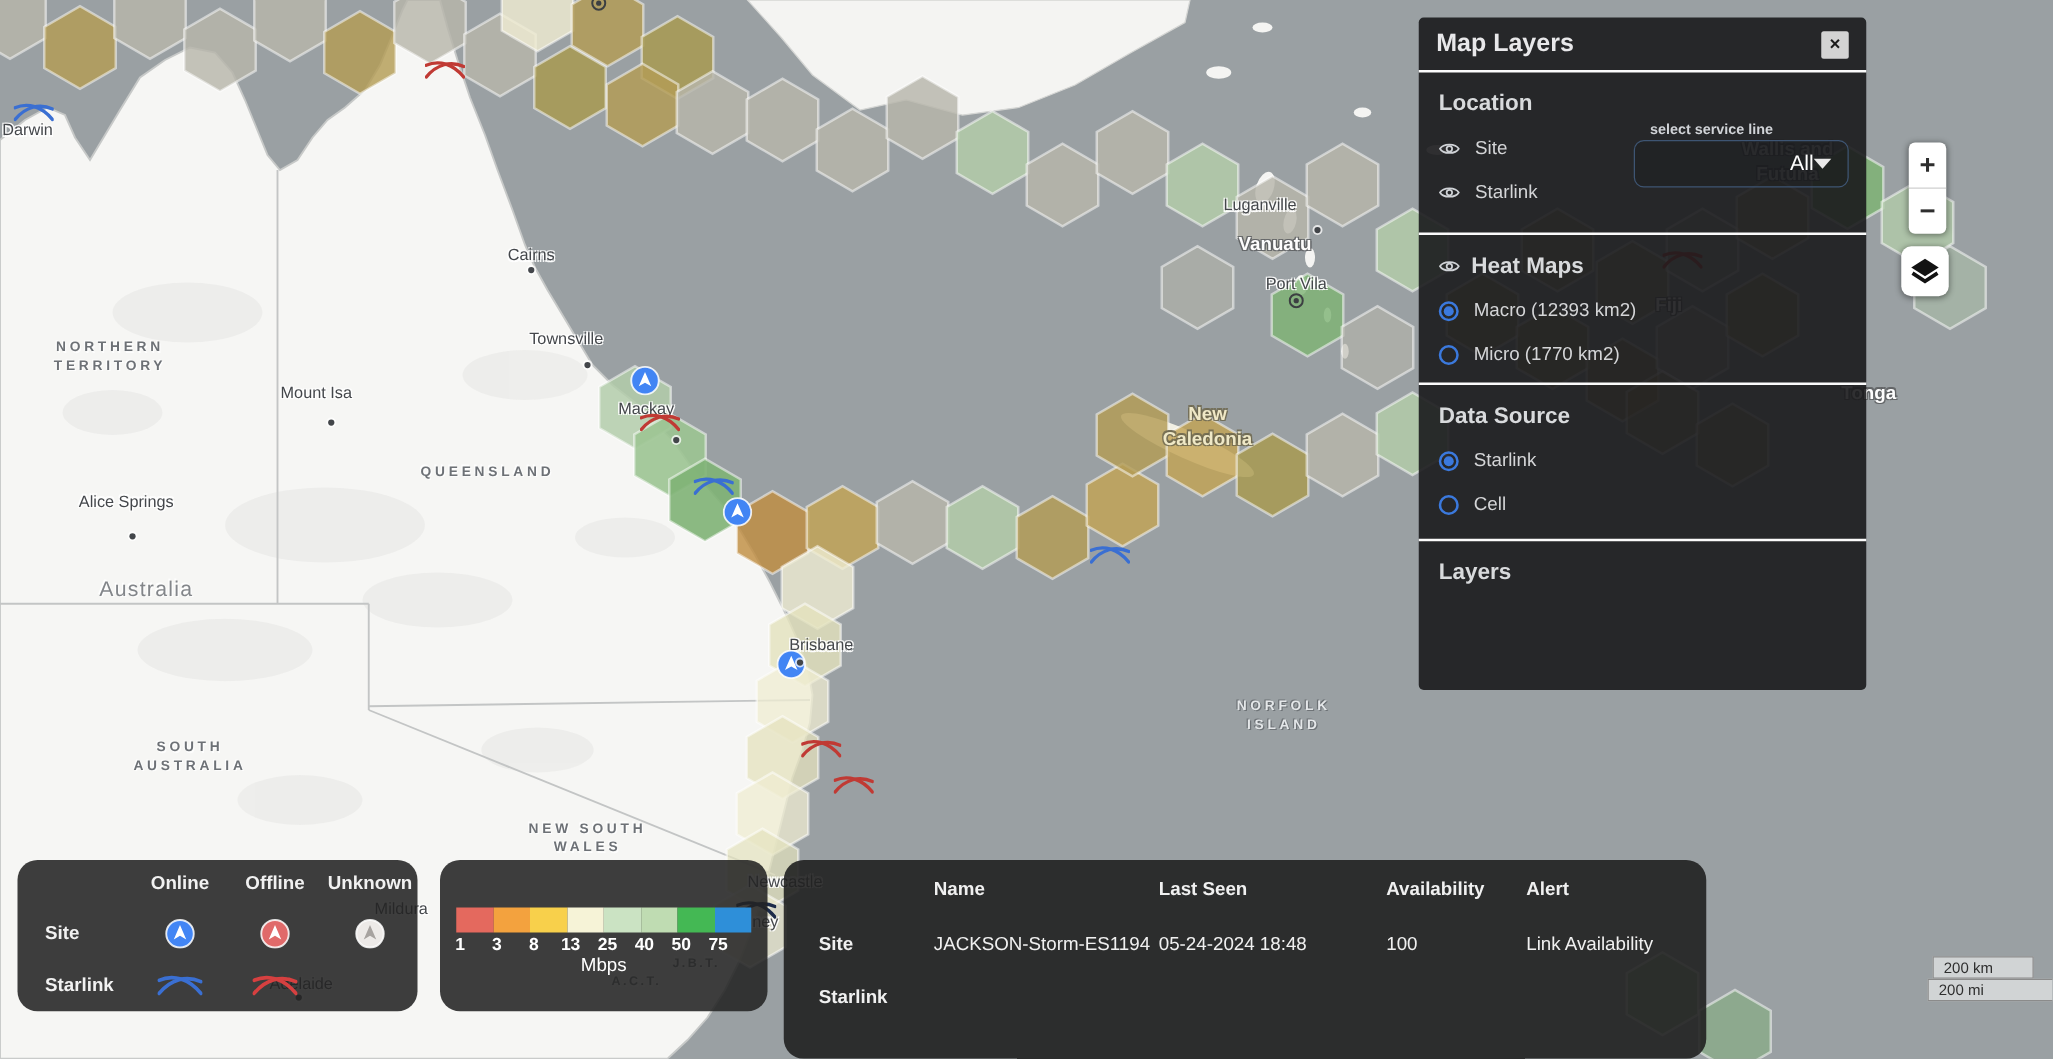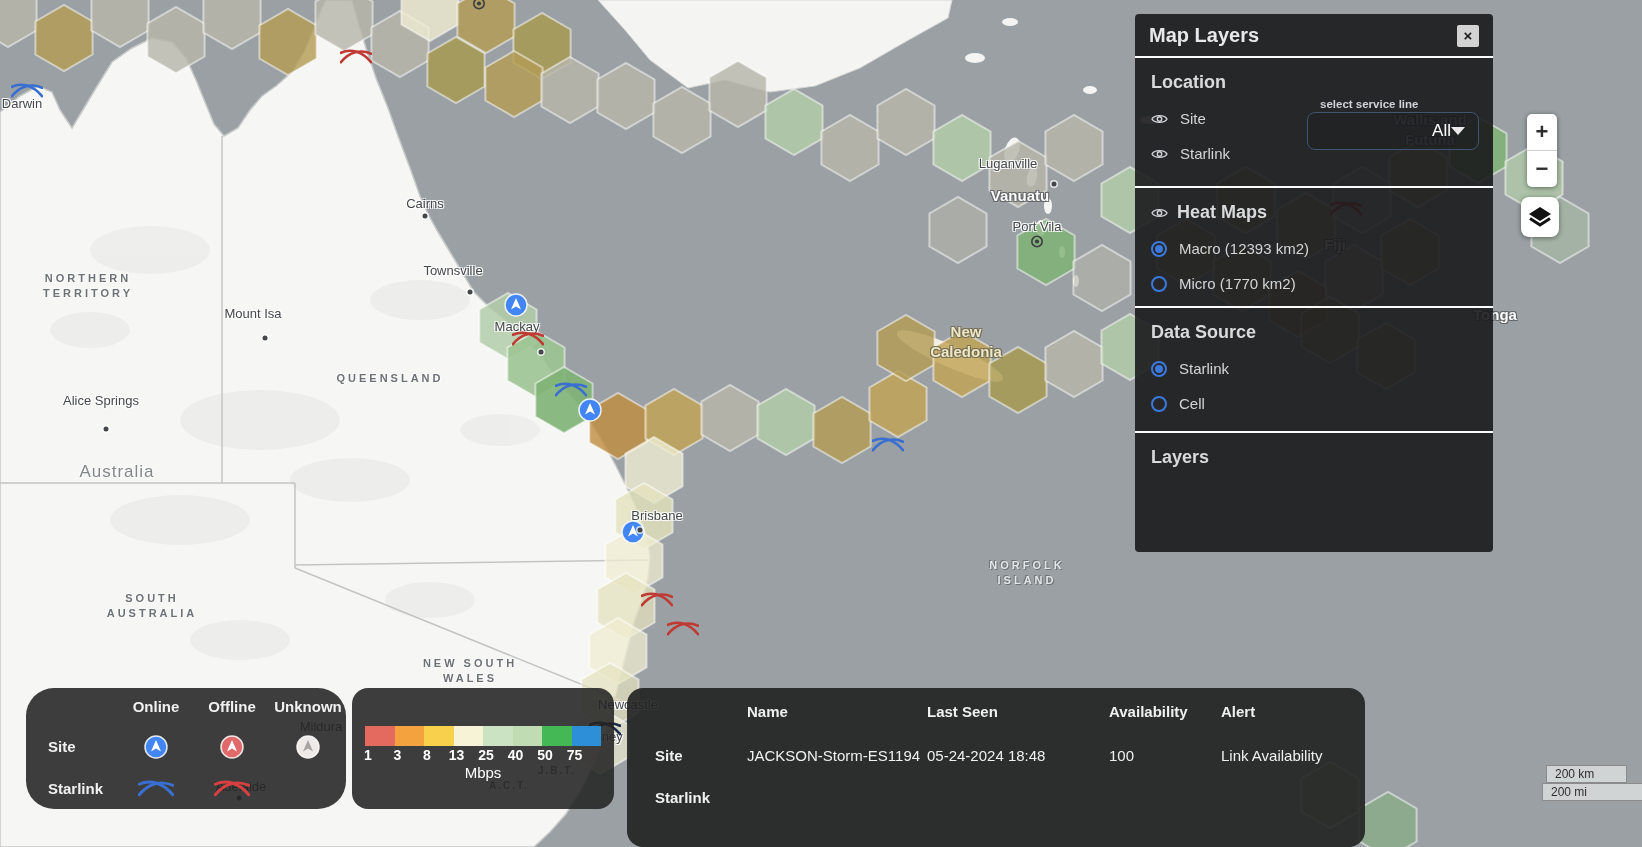--- a/index.html
+++ b/index.html
@@ -39,21 +39,21 @@
   .opt-row{display:flex;align-items:center;gap:12px;margin:17px 0 18px;font-size:15px;color:#d4d5d7;cursor:pointer;}
   .radio{width:16px;height:16px;border:2px solid #3b79dd;border-radius:50%;box-sizing:border-box;position:relative;flex:none;background:transparent;}
   .radio.checked::after{content:"";position:absolute;inset:2px;background:#3b79dd;border-radius:50%;}
   .eye{flex:none;display:inline-flex;}
   #svcDD{position:absolute;right:14px;top:40px;width:172px;cursor:pointer;}
   #svcLabel{font-size:11.5px;font-weight:700;color:#d0d3d7;margin:0 0 2px 13px;}
   #svcBox{border:1px solid #3e5573;border-radius:8px;height:36px;display:flex;align-items:center;
     justify-content:flex-end;padding:0 13px;font-size:17px;color:#fff;background:rgba(20,22,26,.25);}
   .caret{width:0;height:0;border-left:7px solid transparent;border-right:7px solid transparent;border-top:8px solid #e9e9e9;}
 
-  #statusLegend{left:26px;top:688px;width:320px;height:121px;border-radius:28px;background:rgba(35,35,35,.88);
+  #statusLegend{left:14px;top:688px;width:320px;height:121px;border-radius:16px;background:rgba(35,35,35,.88);
     display:grid;grid-template-columns:92px 76px 76px 76px;grid-template-rows:37px 43px 41px;align-items:center;}
   #statusLegend .hd{font-size:15px;font-weight:700;color:#f1f1f1;text-align:center;}
   #statusLegend .rl{font-size:15px;font-weight:700;color:#f1f1f1;padding-left:22px;}
   #statusLegend .cell{display:flex;align-items:center;justify-content:center;}
 
   #speedLegend{left:352px;top:688px;width:262px;height:121px;border-radius:16px;background:rgba(35,35,35,.88);}
   #bar{position:absolute;left:13px;top:38px;width:236px;height:20px;display:flex;}
   #bar div{flex:1;}
   #ticks{position:absolute;left:13px;top:59px;width:236px;height:18px;}
   #ticks span{position:absolute;transform:translateX(-50%);font-size:14px;font-weight:700;color:#fff;}

